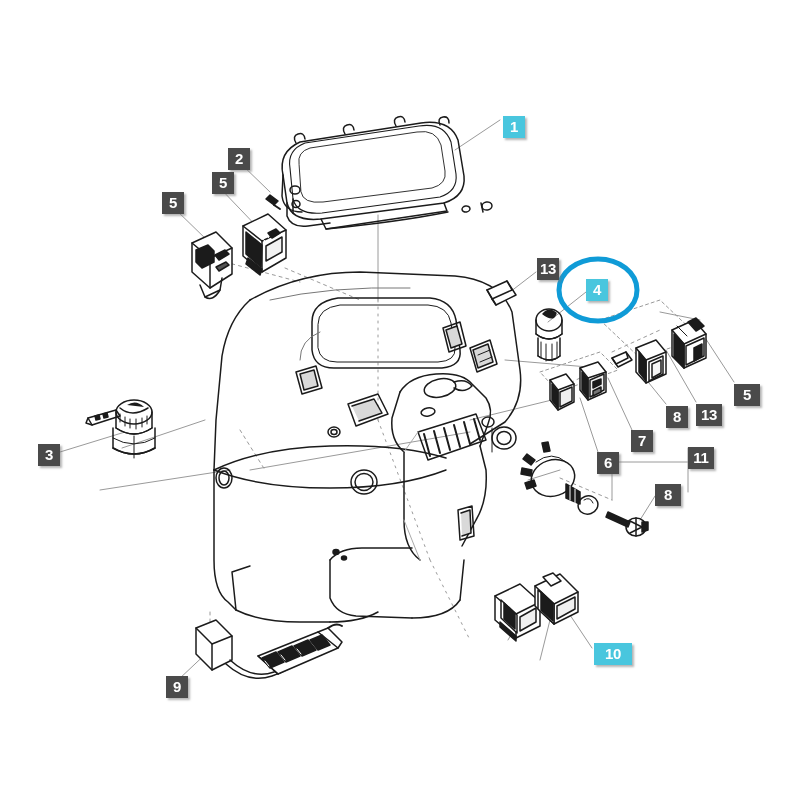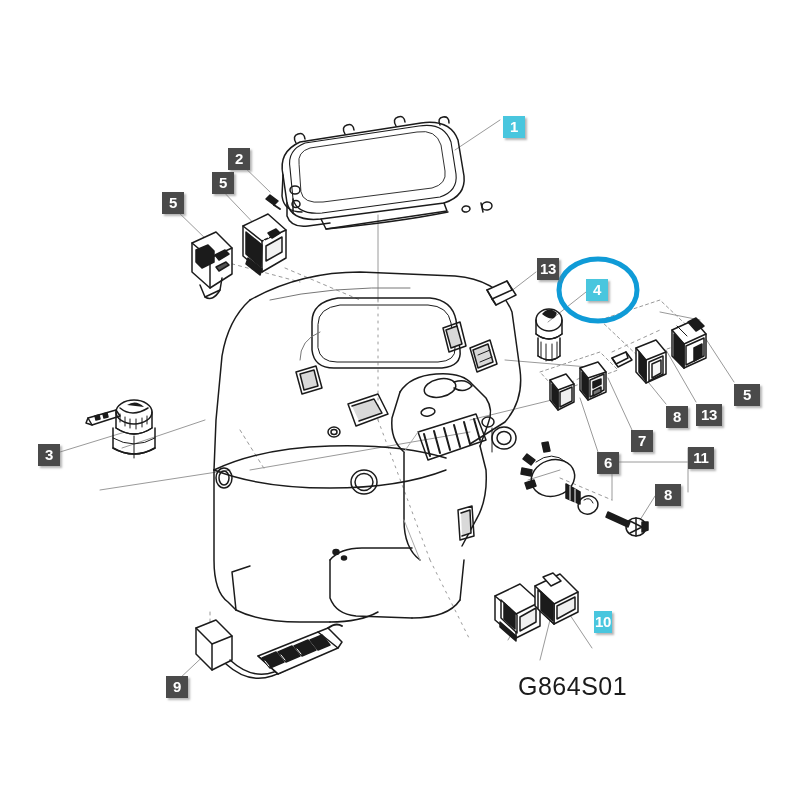--- a/index.html
+++ b/index.html
@@ -385,17 +385,16 @@
   <div class="callout cyan" style="left:586px; top:279px;">4</div>
   <div class="callout dark" style="left:38px;  top:444px;">3</div>
   <div class="callout dark" style="left:734px; top:384px; width:26px;">5</div>
   <div class="callout dark" style="left:696px; top:404px; width:26px;">13</div>
   <div class="callout dark" style="left:666px; top:406px;">8</div>
   <div class="callout dark" style="left:631px; top:430px;">7</div>
   <div class="callout dark" style="left:597px; top:452px;">6</div>
   <div class="callout dark" style="left:688px; top:447px; width:26px;">11</div>
   <div class="callout dark" style="left:655px; top:484px; width:26px;">8</div>
   <div class="callout dark" style="left:166px; top:676px;">9</div>
-  <div class="callout cyan" style="left:594px; top:611px; width:18px;">10</div>
-
-  <div class="partnumber" style="left:518px; top:672px;">G864S01</div>
+  <div class="callout cyan" style="left:594px; top:643px; width:38px;">10</div>
+
 
 </div>
 
 </body></html>

